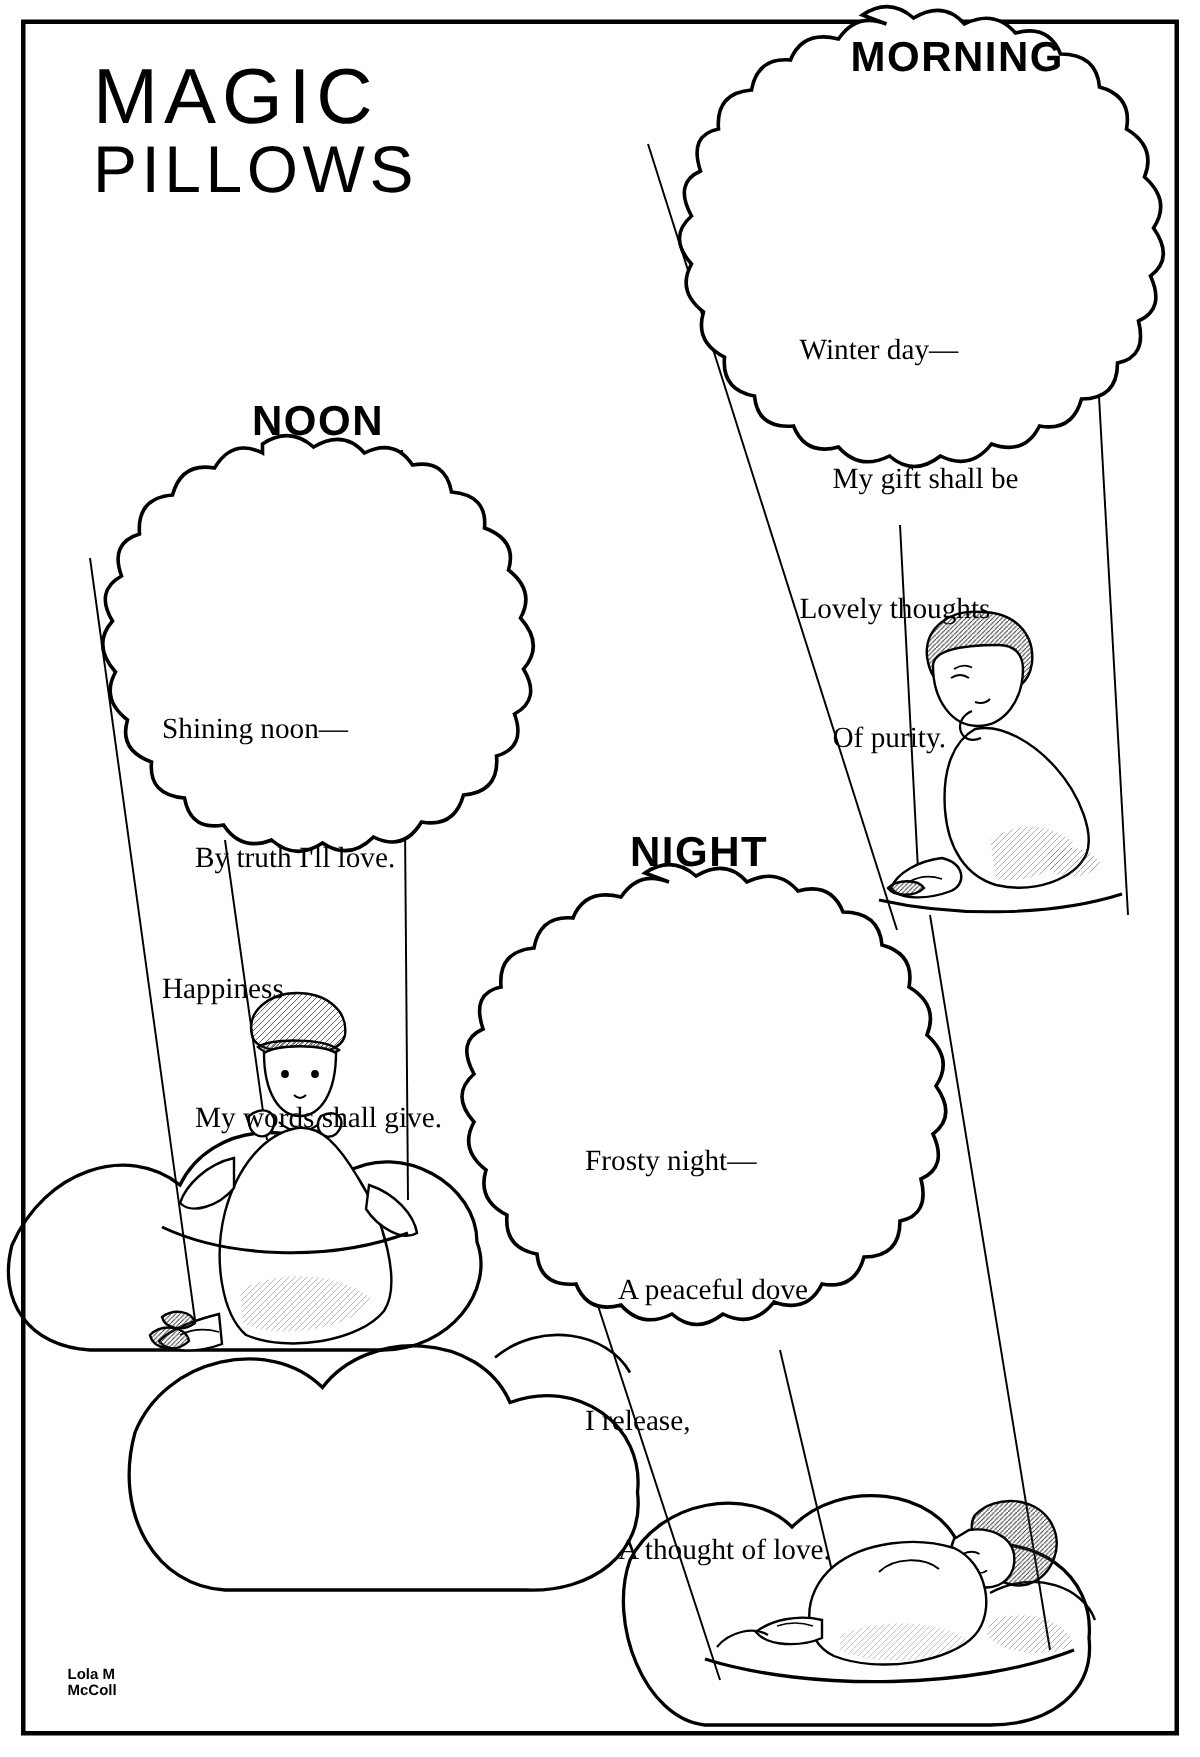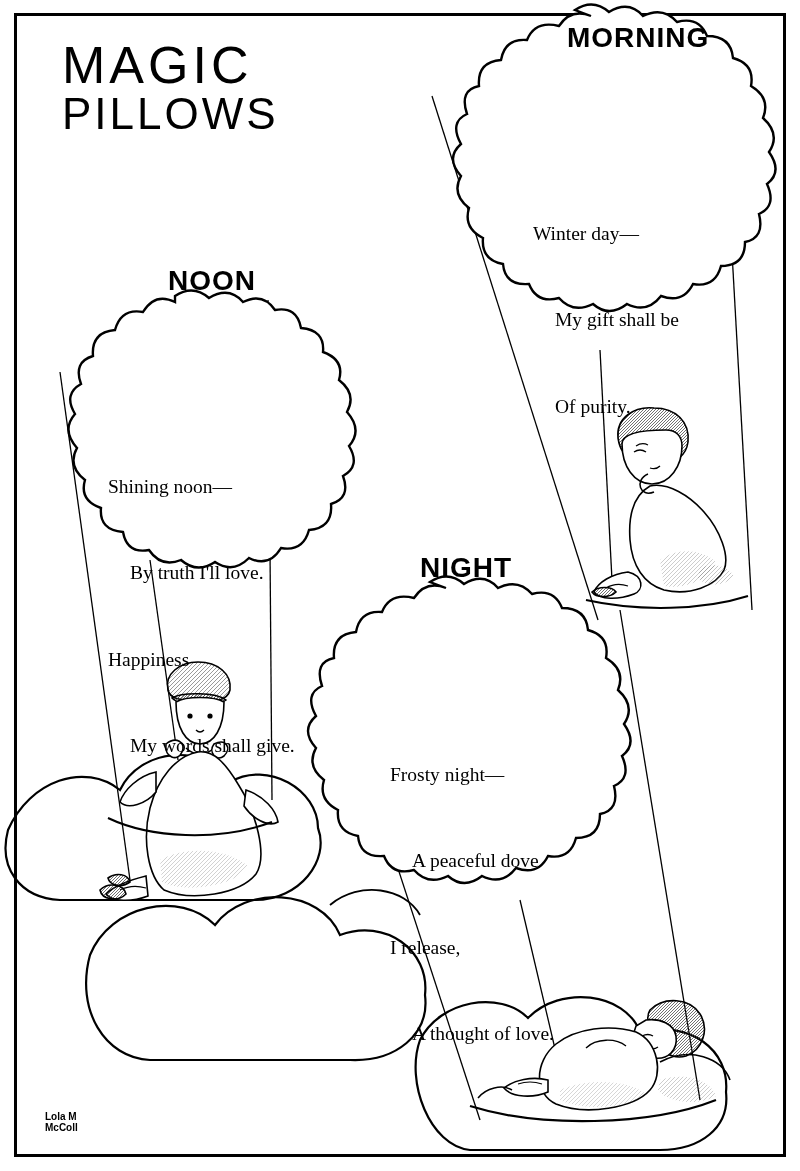--- a/index.html
+++ b/index.html
@@ -277,20 +277,21 @@
     <div class="title-line2">PILLOWS</div>
   </div>
 
   <div class="pillow-label label-morning">MORNING</div>
   <div class="pillow-label label-noon">NOON</div>
   <div class="pillow-label label-night">NIGHT</div>
 
   <div class="verse verse-morning">
     <div>Winter day—</div>
     <div style="padding-left:22px">My gift shall be</div>
+    <div>Lovely thoughts</div>
     <div style="padding-left:22px">Of purity.</div>
   </div>
 
   <div class="verse verse-noon">
     <div>Shining noon—</div>
     <div style="padding-left:22px">By truth I'll love.</div>
     <div>Happiness</div>
     <div style="padding-left:22px">My words shall give.</div>
   </div>
 

